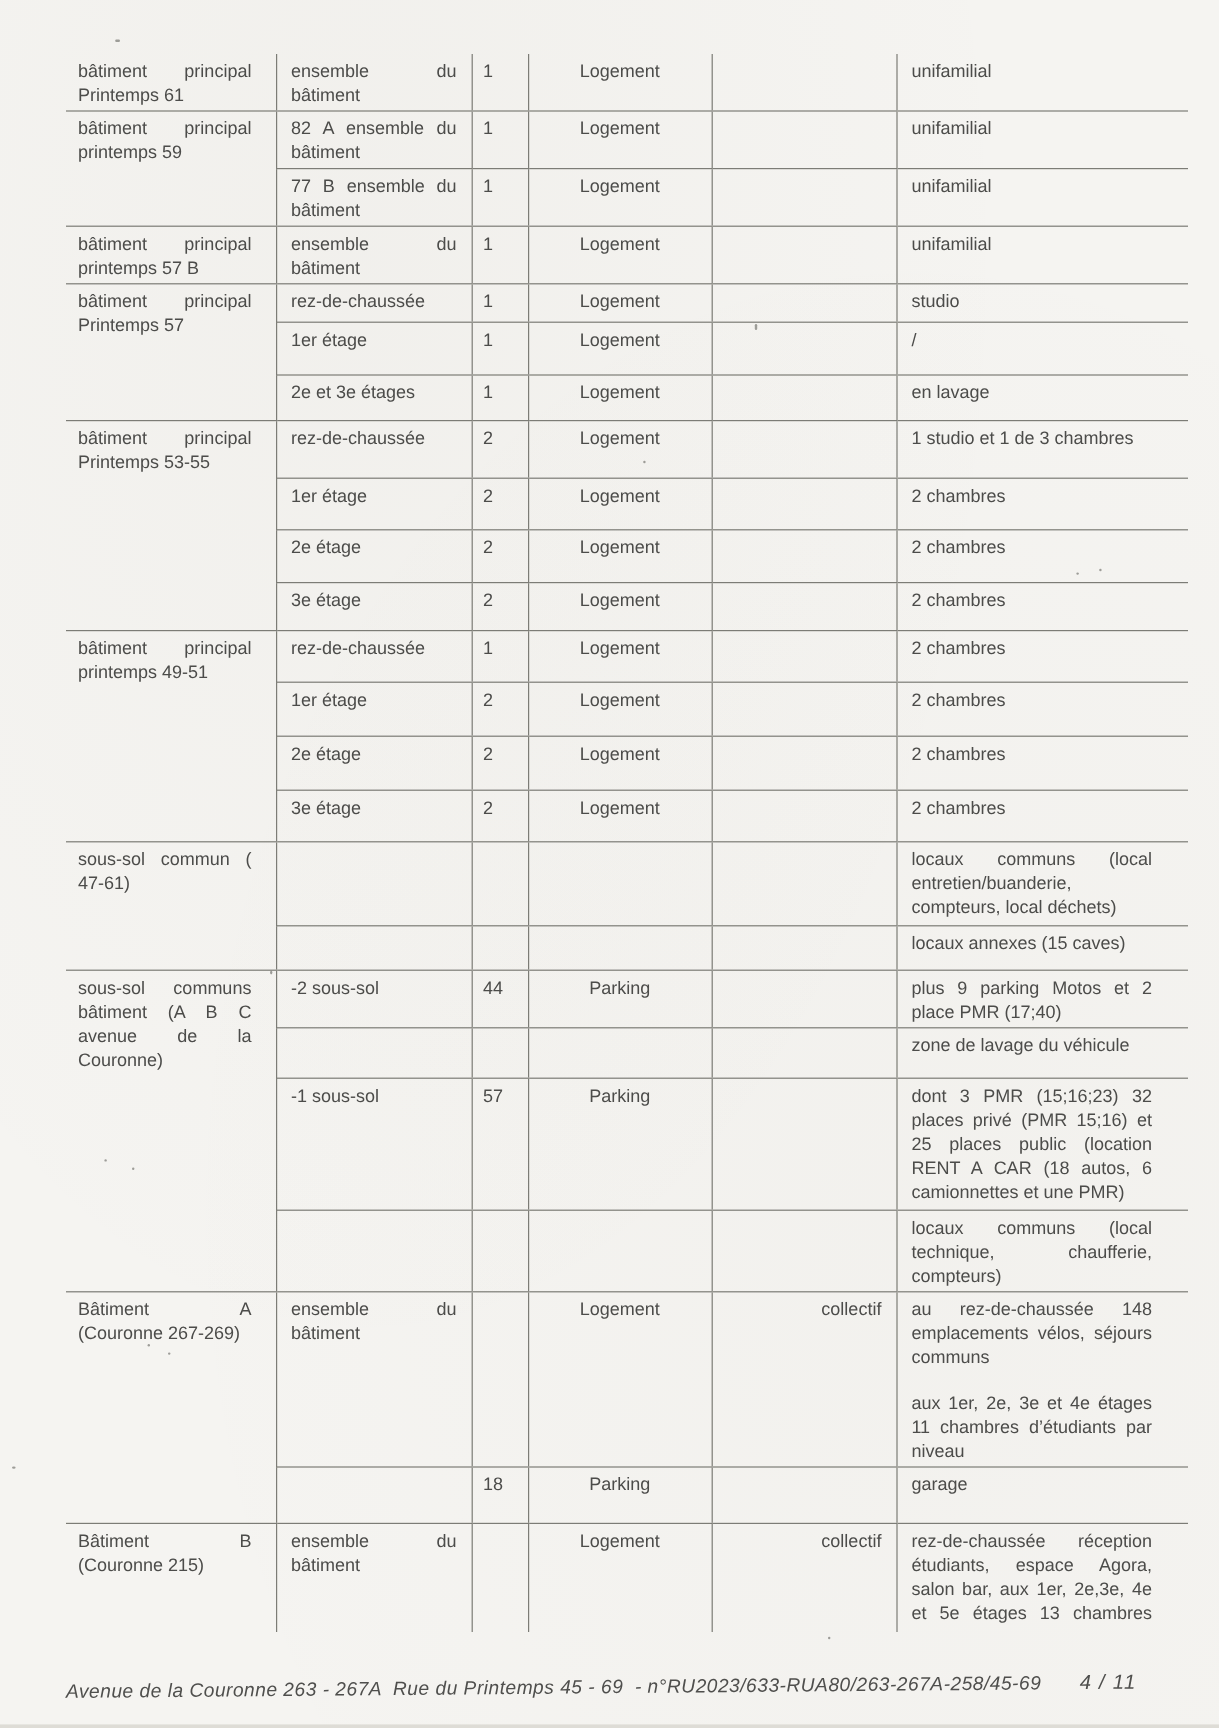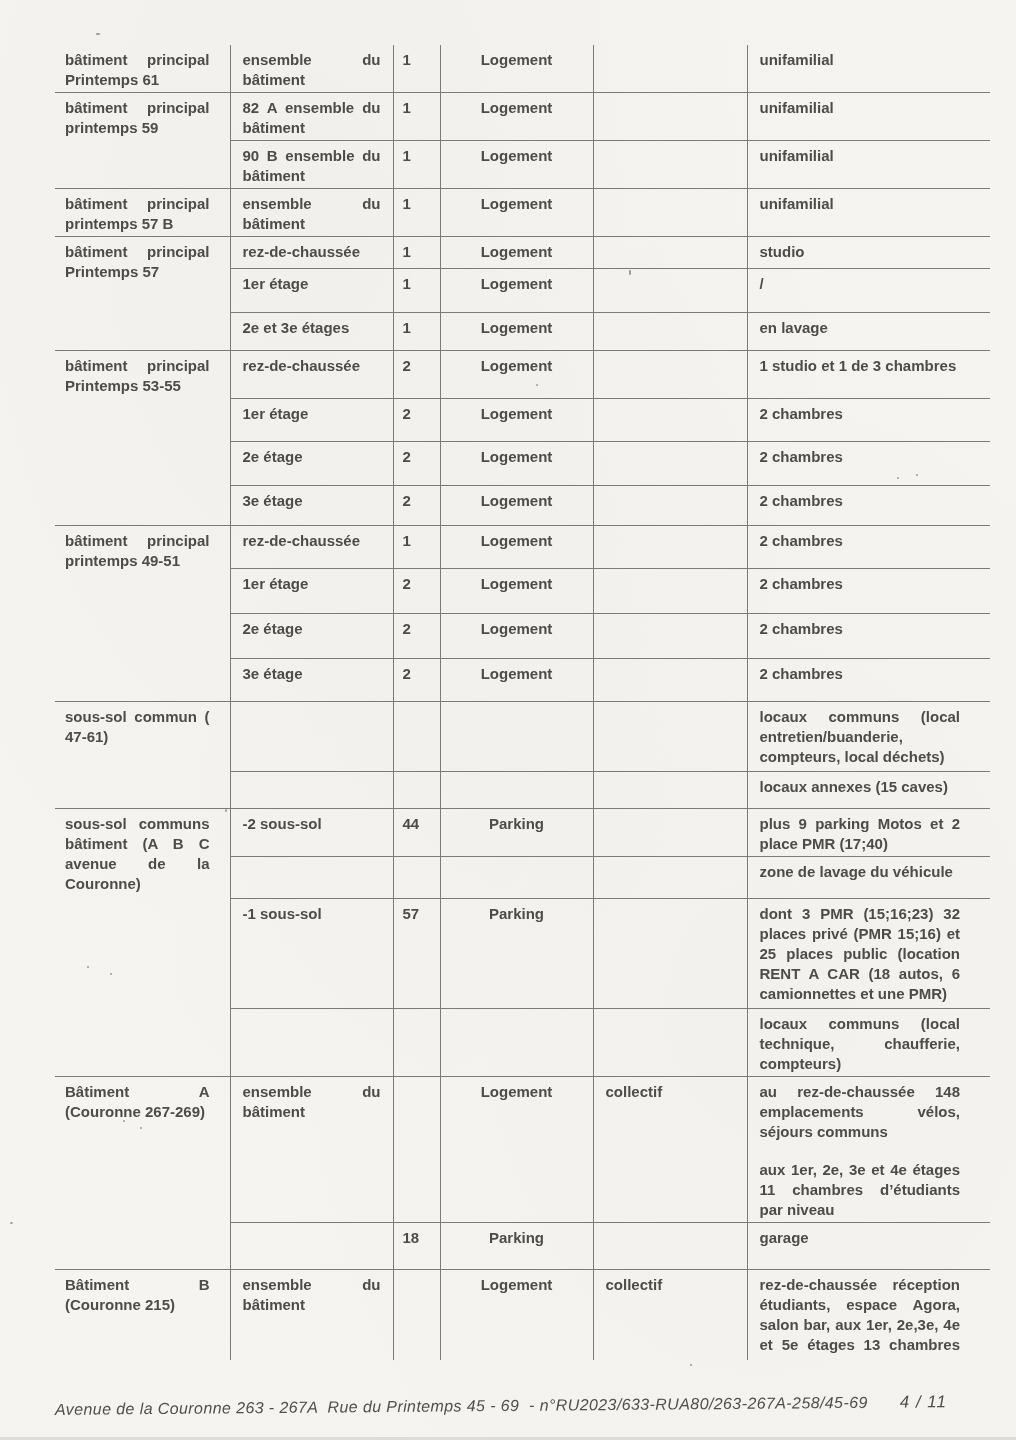--- a/index.html
+++ b/index.html
@@ -30,40 +30,39 @@
   }
 
   
   table.program-table {
     position: absolute;
     left: 55px;
     top: 45px;
     width: 935px;
     border-collapse: collapse;
     table-layout: fixed;
-    font-weight: bold;
   }
   .program-table td {
     vertical-align: top;
     border-left: 1px solid #7c7c76;
     border-bottom: 1px solid #7c7c76;
     font-size: 15px;
     line-height: 20px;
     color: #4c4c4a;
     text-align: justify;
     padding: 5px 12px 2px 12px;
     overflow: hidden;
   }
   .program-table td.c1 {
     border-left: none;
     padding: 5px 20px 2px 10px;
   }
   .program-table td.c3 { padding-left: 9px;  padding-right: 4px; text-align: left; }
   .program-table td.c4 { text-align: center; }
-  .program-table td.c5 { text-align: left; }
+  .program-table td.c5 { text-align: right; }
   .program-table td.c6 { padding: 5px 30px 2px 12px; }
   .program-table tr.last-row td { border-bottom: none; }
   .para2 { margin-top: 18px; }
   .justify-last { text-align-last: justify; }
 
   
   .footer {
     position: absolute;
     left: 55px;
     top: 1396px;
@@ -118,21 +117,21 @@
       </tr>
       <tr style="height:47px">
         <td class="c1" rowspan="2">bâtiment principal printemps 59</td>
         <td class="c2">82 A ensemble du bâtiment</td>
         <td class="c3">1</td>
         <td class="c4">Logement</td>
         <td class="c5"></td>
         <td class="c6">unifamilial</td>
       </tr>
       <tr style="height:45px">
-        <td class="c2">90 B ensemble du bâtiment</td>
+        <td class="c2">77 B ensemble du bâtiment</td>
         <td class="c3">1</td>
         <td class="c4">Logement</td>
         <td class="c5"></td>
         <td class="c6">unifamilial</td>
       </tr>
       <tr style="height:45px">
         <td class="c1">bâtiment principal printemps 57 B</td>
         <td class="c2">ensemble du bâtiment</td>
         <td class="c3">1</td>
         <td class="c4">Logement</td>

